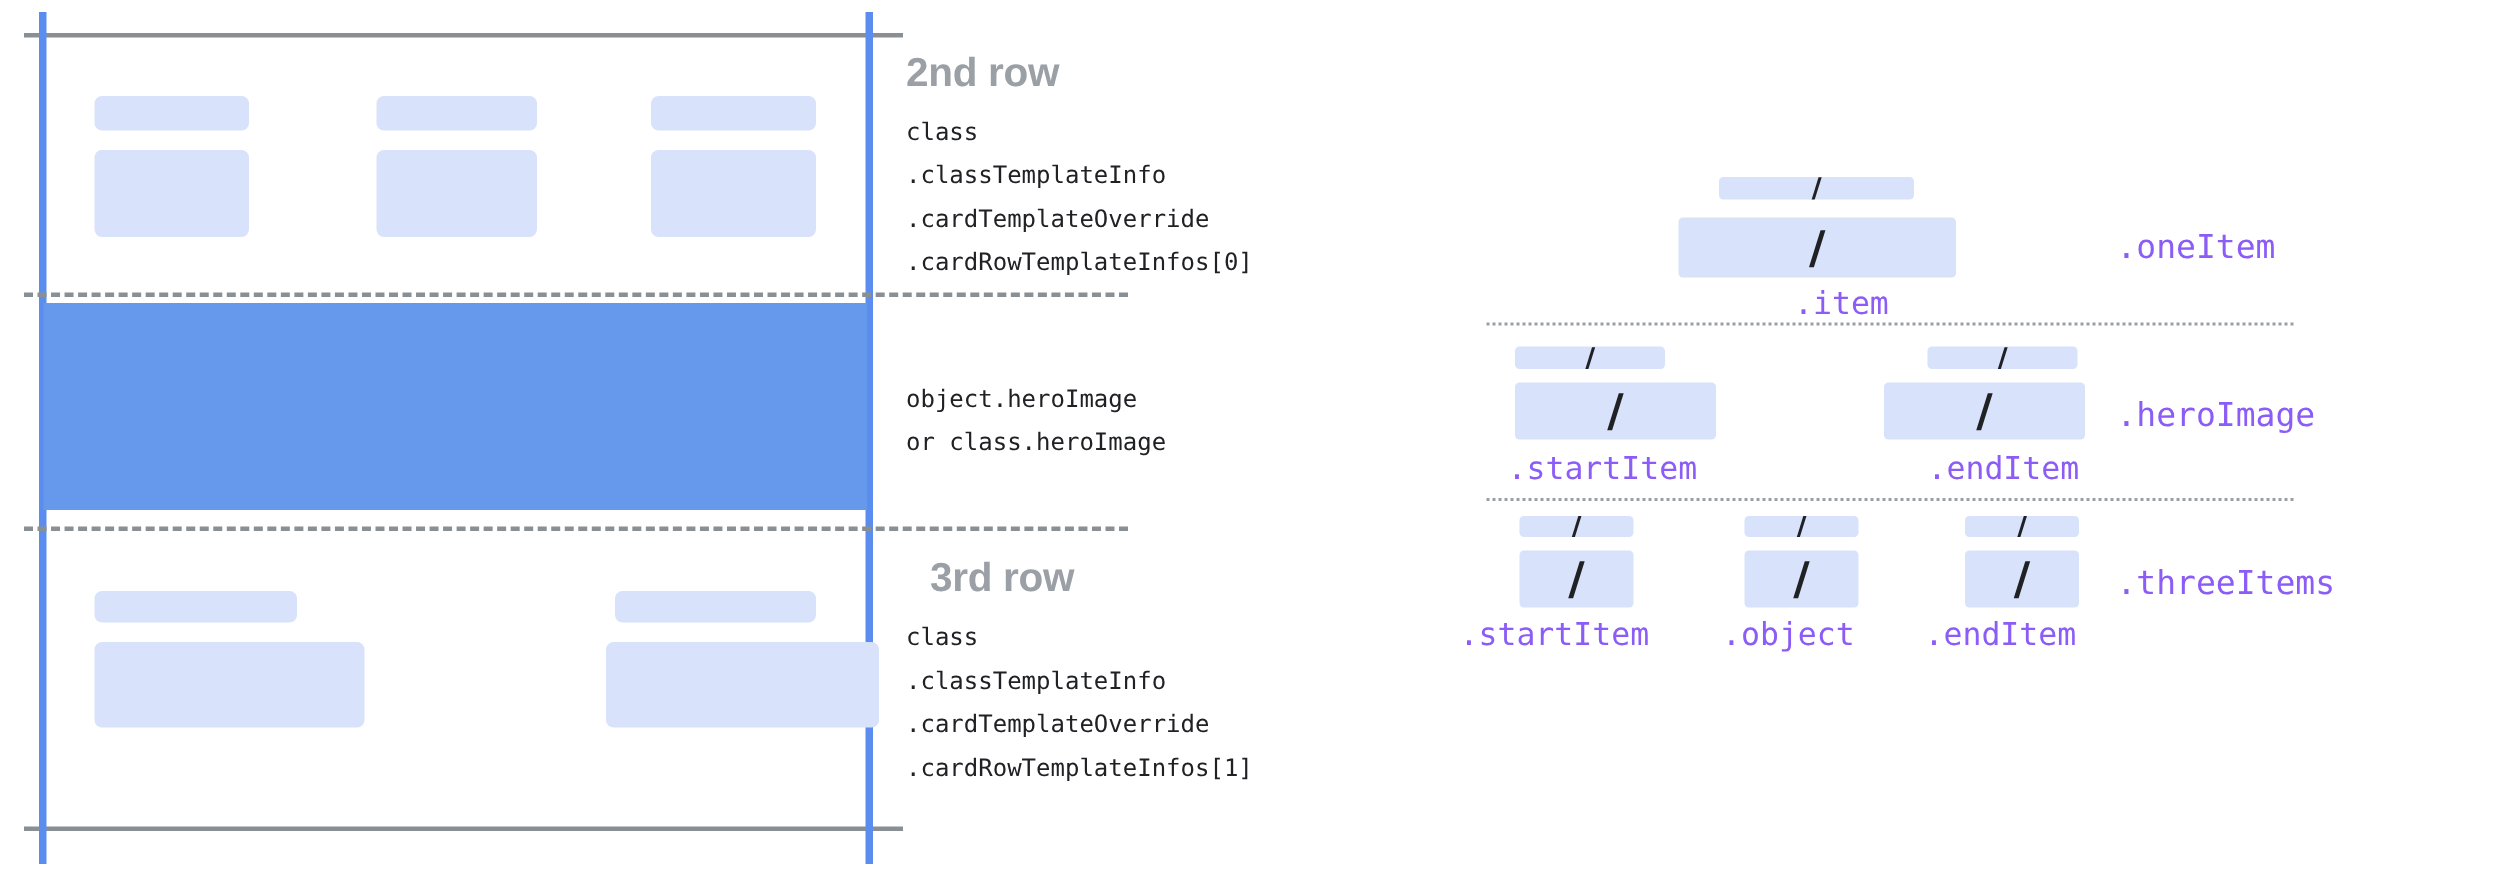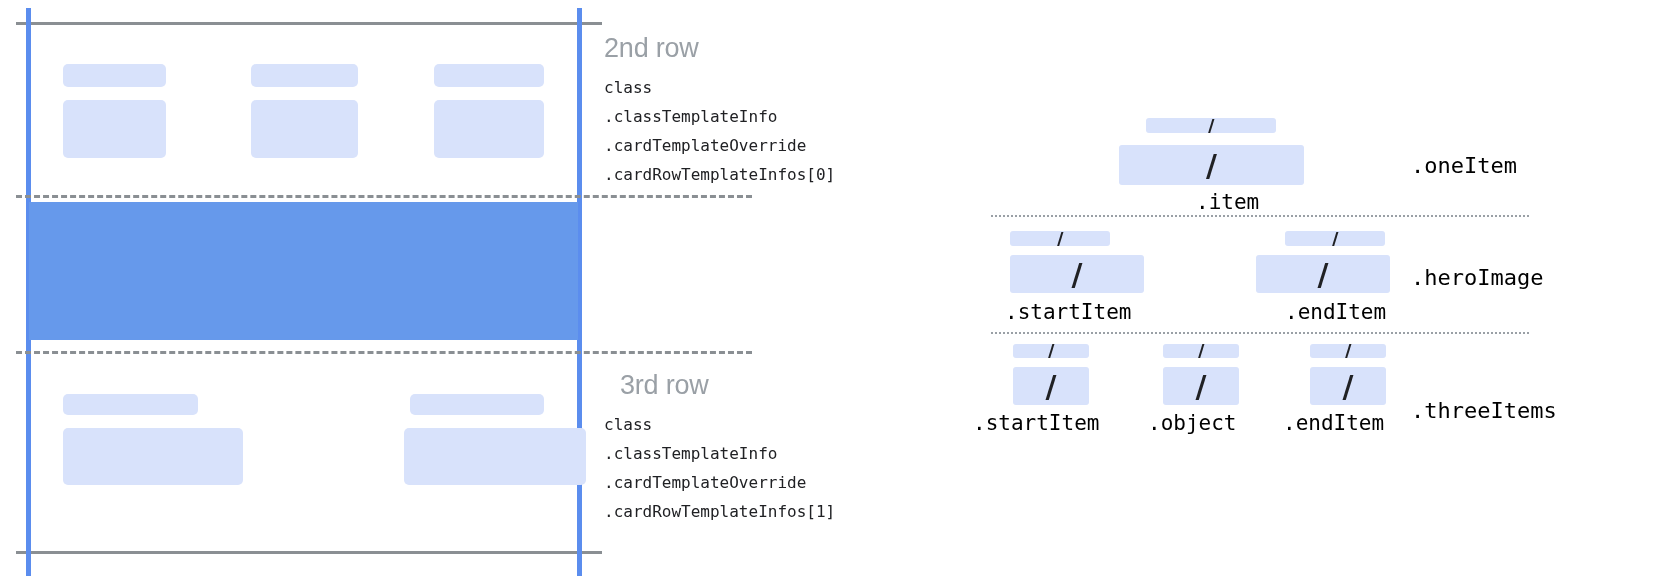--- a/index.html
+++ b/index.html
@@ -45,21 +45,21 @@
   .ph {
     position: absolute;
     background: #d8e2fb;
     border-radius: 5px;
   }
 
   
   .row-title {
     position: absolute;
     font-family: "Liberation Sans", sans-serif;
-    font-weight: normal;
+    font-weight: bold;
     font-size: 27px;
     color: #9aa0a6;
     letter-spacing: -0.2px;
     white-space: pre;
   }
   .mono-block {
     position: absolute;
     font-family: "DejaVu Sans Mono", monospace;
     font-size: 16px;
     line-height: 29px;
@@ -84,21 +84,21 @@
     font-weight: bold;
     color: #202124;
   }
   .slash-thin .slash { font-size: 19px; }
   .slash-thick .slash { font-size: 30px; }
 
   .mono-label {
     position: absolute;
     font-family: "DejaVu Sans Mono", monospace;
     font-size: 21px;
-    color: #000000;
+    color: #8b5cf6;
     white-space: pre;
   }
   .mono-label.big {
     font-size: 22px;
   }
   .dotted-sep {
     position: absolute;
     height: 0;
     border-top: 2px dotted #9aa0a6;
   }
@@ -143,20 +143,22 @@
     </div>
   </div>
 
   <div class="row-title" style="left:604px; top:33px;">2nd row</div>
 
   <div class="mono-block" style="left:604px; top:73px;"><span>class
 .classTemplateInfo
 .cardTemplateOverride
 .cardRowTemplateInfos[0]</span></div>
 
+  <div class="mono-block" style="left:604px; top:251px;"><span>object.heroImage
+or class.heroImage</span></div>
 
   <div class="row-title" style="left:620px; top:370px;">3rd row</div>
 
   <div class="mono-block" style="left:604px; top:410px;"><span>class
 .classTemplateInfo
 .cardTemplateOverride
 .cardRowTemplateInfos[1]</span></div>
 
   <div>
 
@@ -213,17 +215,17 @@
       <div class="mono-label" style="left:1148px; top:411px;">.object</div>
 
       <div class="slash-box slash-thin" style="left:1310px; top:344px; width:76px; height:14px;">
         <span class="slash">/</span>
       </div>
       <div class="slash-box slash-thick" style="left:1310px; top:367px; width:76px; height:38px;">
         <span class="slash">/</span>
       </div>
       <div class="mono-label" style="left:1283px; top:411px;">.endItem</div>
 
-      <div class="mono-label big" style="left:1411px; top:377px;margin-top:21px;">.threeItems</div>
+      <div class="mono-label big" style="left:1411px; top:377px;">.threeItems</div>
     </div>
   </div>
 
 </div>
 
 </body></html>

